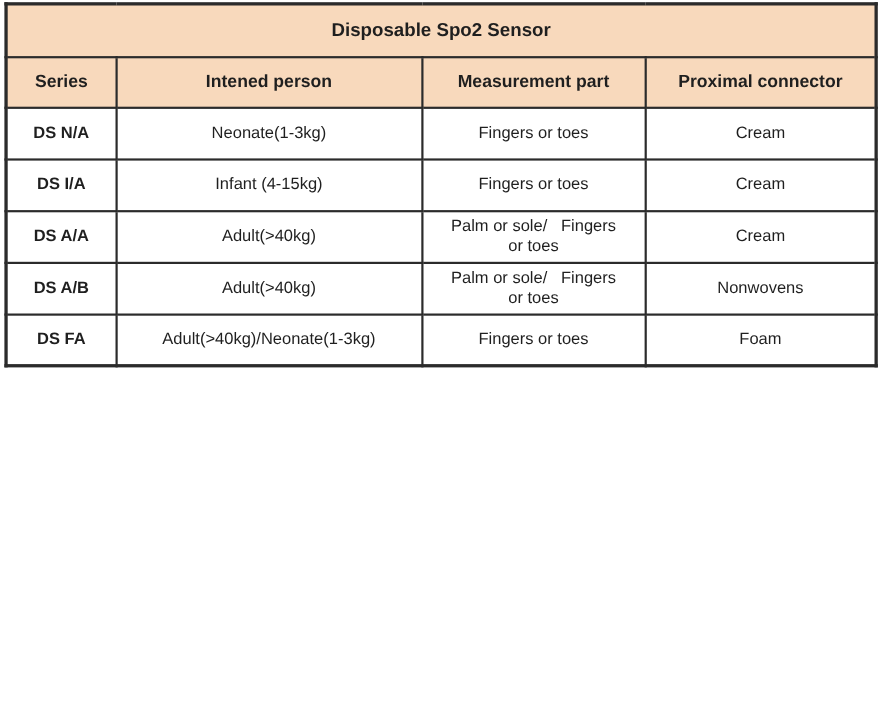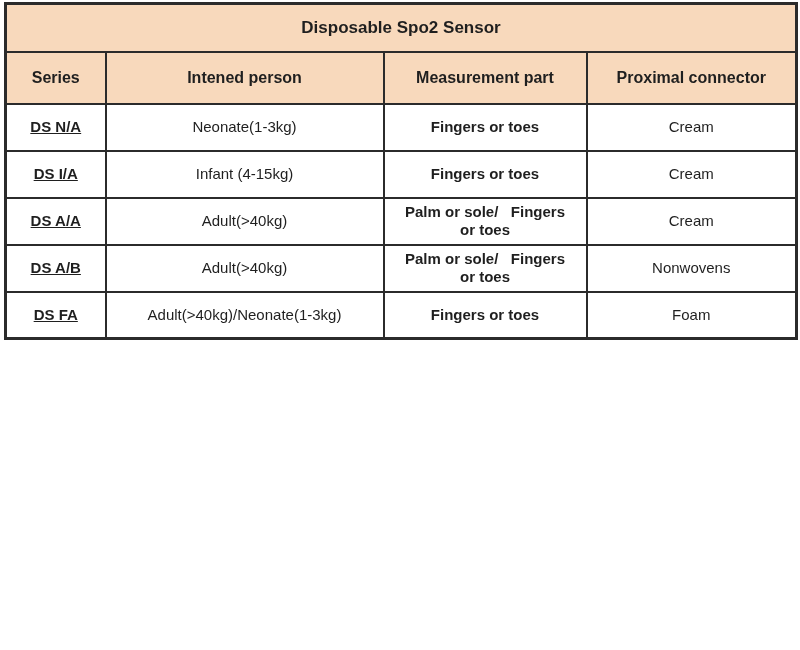--- a/index.html
+++ b/index.html
@@ -38,25 +38,25 @@
   tr.title-row td {
     background: var(--header-bg);
     font-weight: bold;
     font-size: 17px;
     height: 48px;
   }
   tr.header-row th {
     background: var(--header-bg);
     font-weight: bold;
     font-size: 16px;
-    height: 52px;
+    height: 46px;
   }
   tr.data-row td { height: 47px; }
-  td.series-cell { font-weight: bold; text-decoration: underline; }
-  td.measurement-part-cell { white-space: pre-wrap; font-weight: bold; }
+  td.series-cell { font-weight: bold; }
+  td.measurement-part-cell { white-space: pre-wrap; }
 </style>
 </head>
 <body>
 
 <table class="spo2">
   <colgroup>
     <col style="width:100px">
     <col style="width:278px">
     <col style="width:203px">
     <col style="width:210px">

